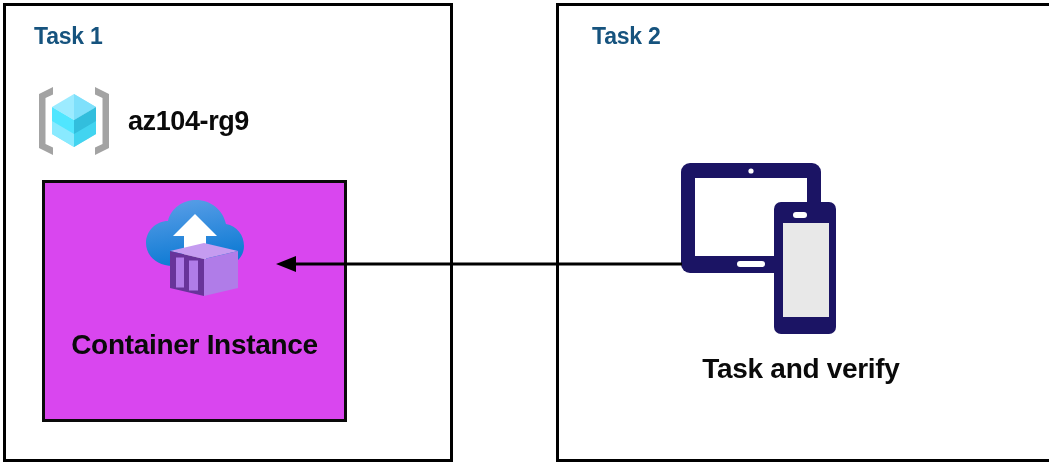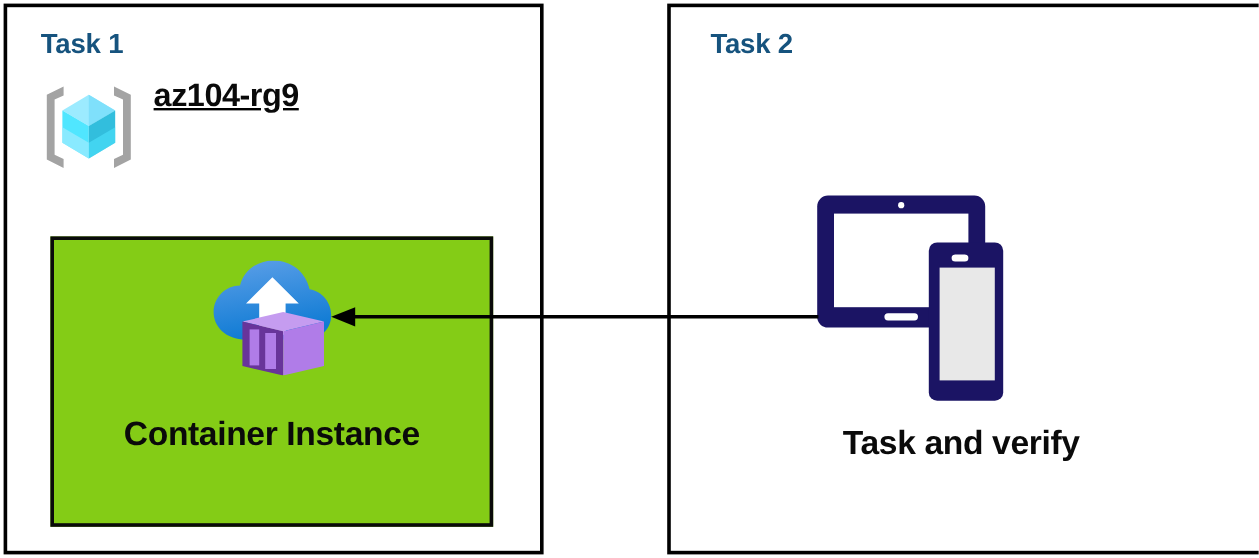--- a/index.html
+++ b/index.html
@@ -39,23 +39,23 @@
     letter-spacing: -0.2px;
     white-space: nowrap;
   }
   #title-task1 { left: 28px; top: 19px; }
   #title-task2 { left: 33px; top: 19px; }
 
   
   #rg-row {
     position: absolute;
     left: 28px;
-    top: 60px;
+    top: 75px;
     display: flex;
-    text-decoration: underline;
+    align-items: center;
   }
   #rg-icon {
     width: 80px;
     height: 80px;
     display: block;
     flex: 0 0 auto;
   }
   #rg-label {
     font-family: "Liberation Sans", sans-serif;
     font-weight: bold;
@@ -65,24 +65,24 @@
     white-space: nowrap;
     margin-left: 14px;
     letter-spacing: -0.4px;
   }
 
   
   #aci-card {
     position: absolute;
     box-sizing: border-box;
     left: 36px;
-    top: 191px;
-    width: 369px;
+    top: 174px;
+    width: 305px;
     height: 242px;
-    background: #84cc16;
+    background: #d946ef;
     border: 3px solid #0a0a0a;
   }
   #aci-icon {
     position: absolute;
     left: 50%;
     transform: translateX(-50%);
     top: 17px;
     width: 104px;
     height: 96px;
     display: block;

